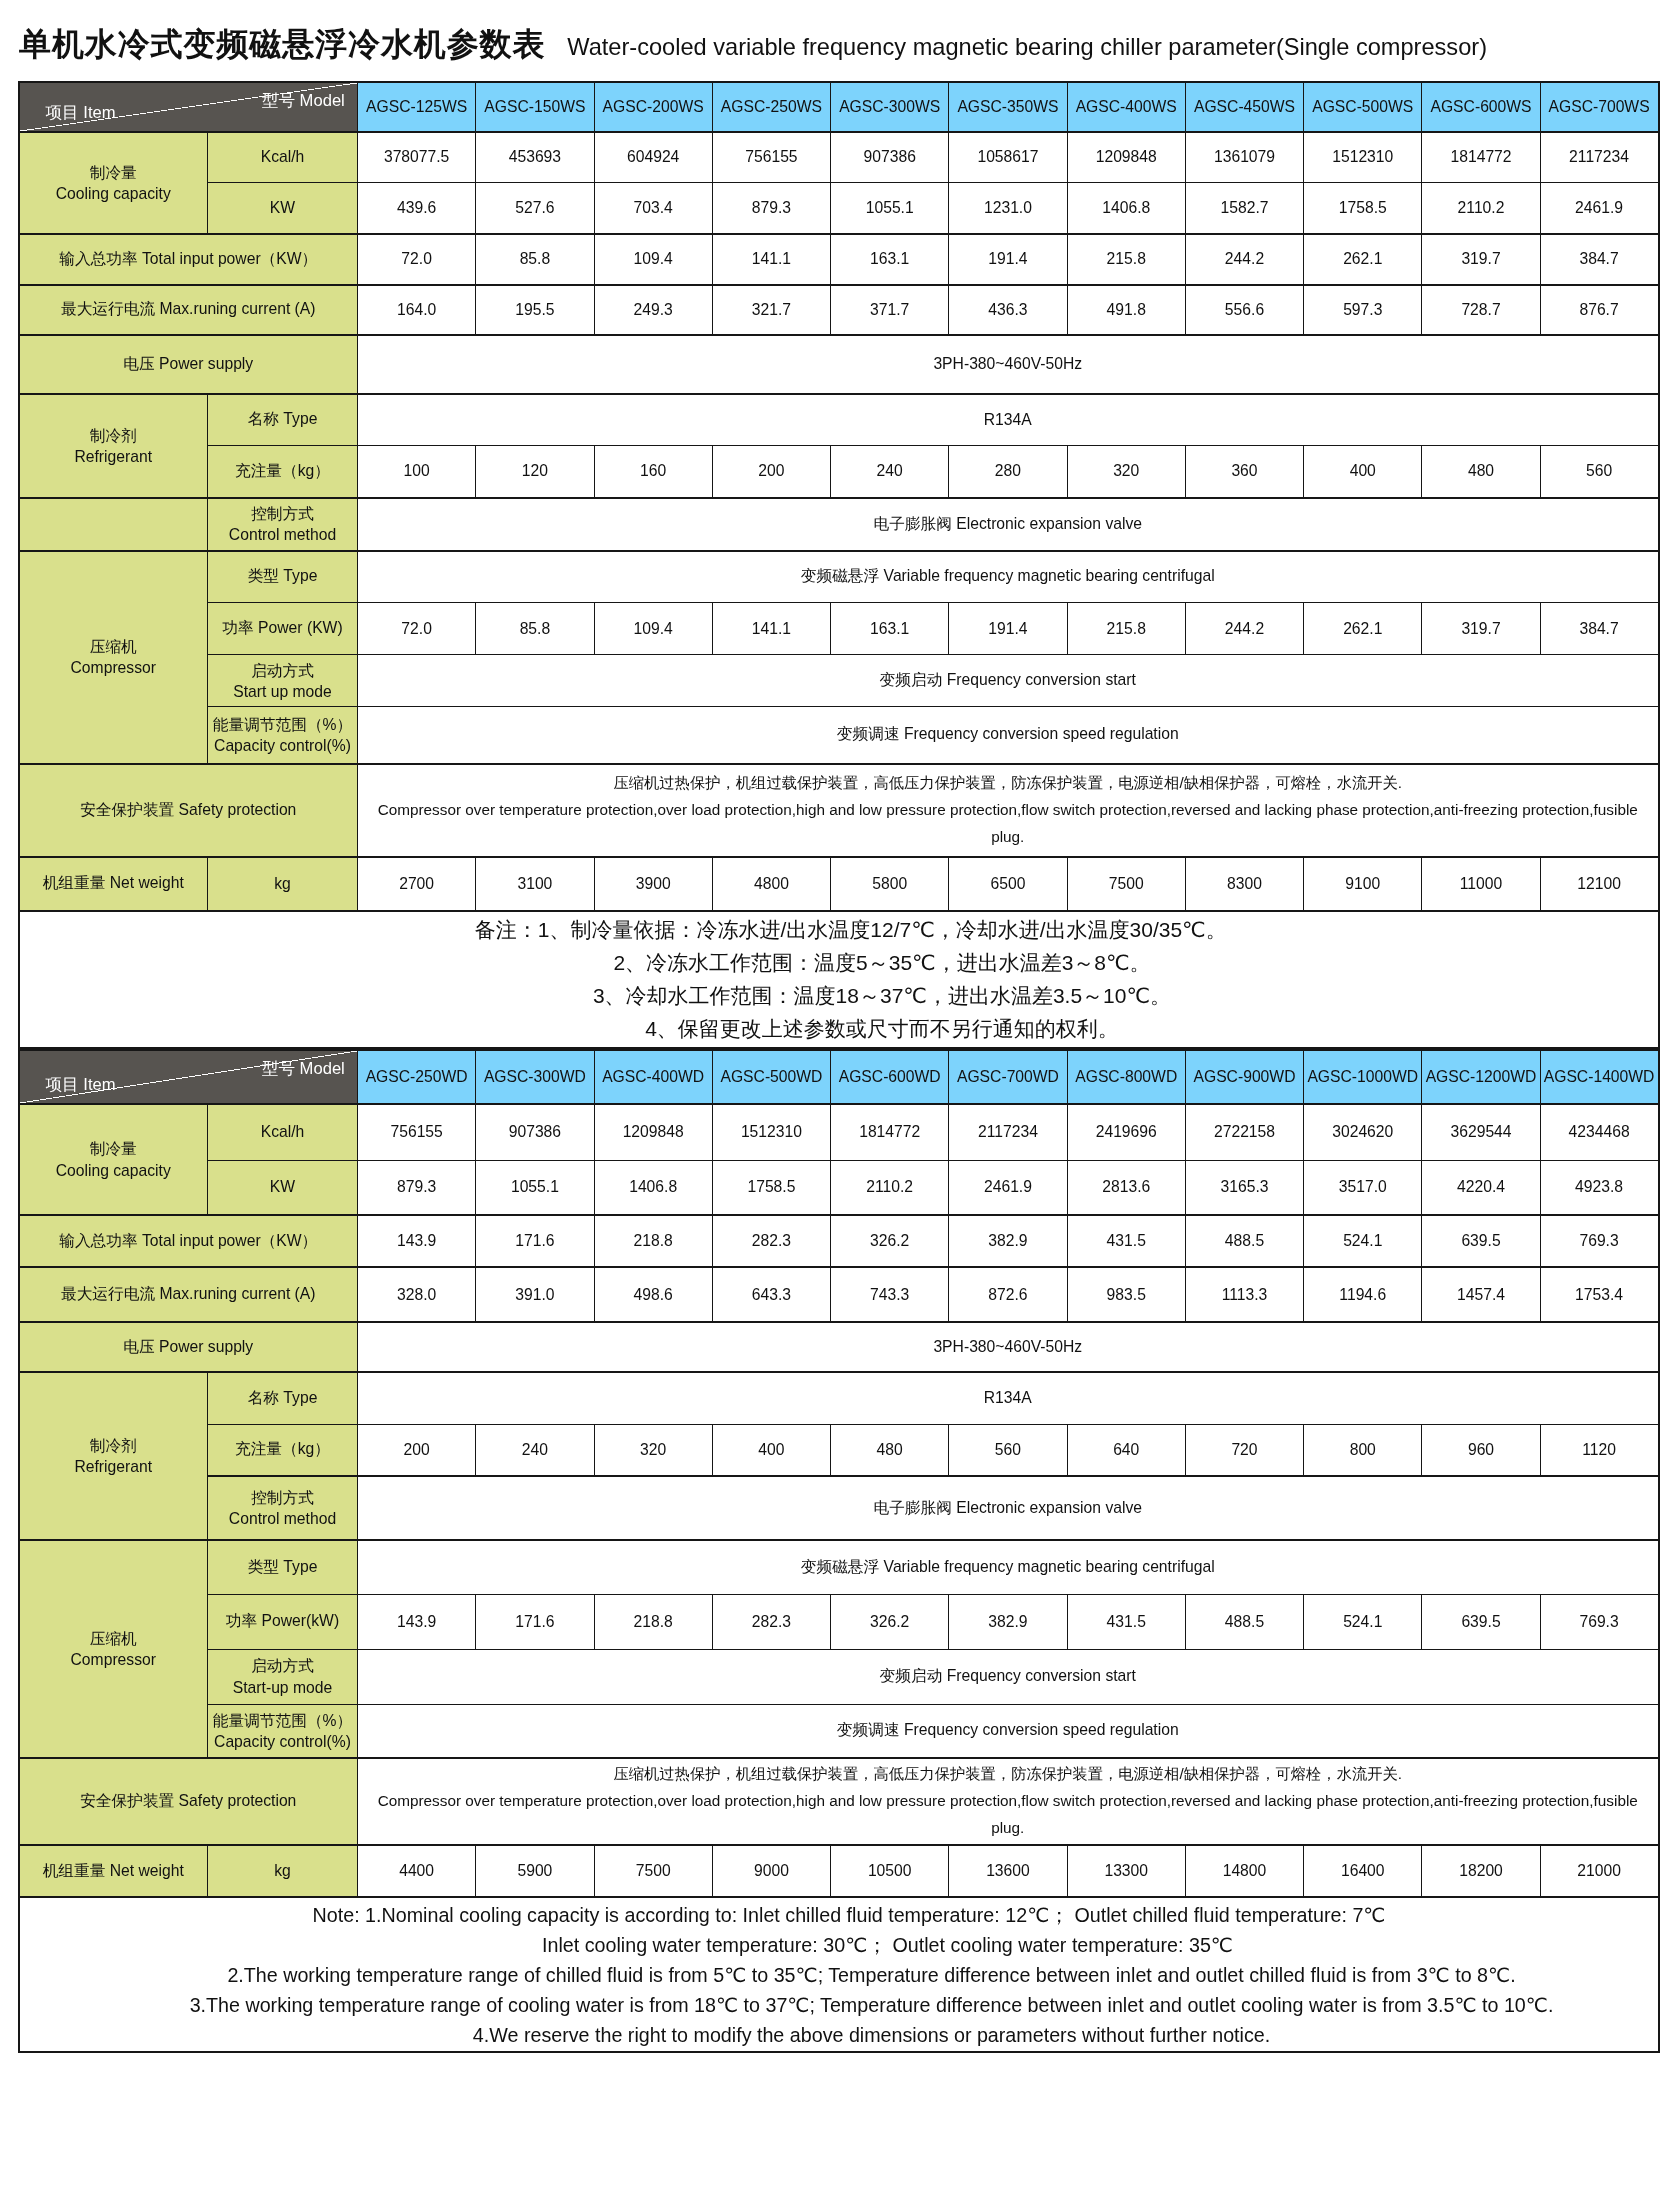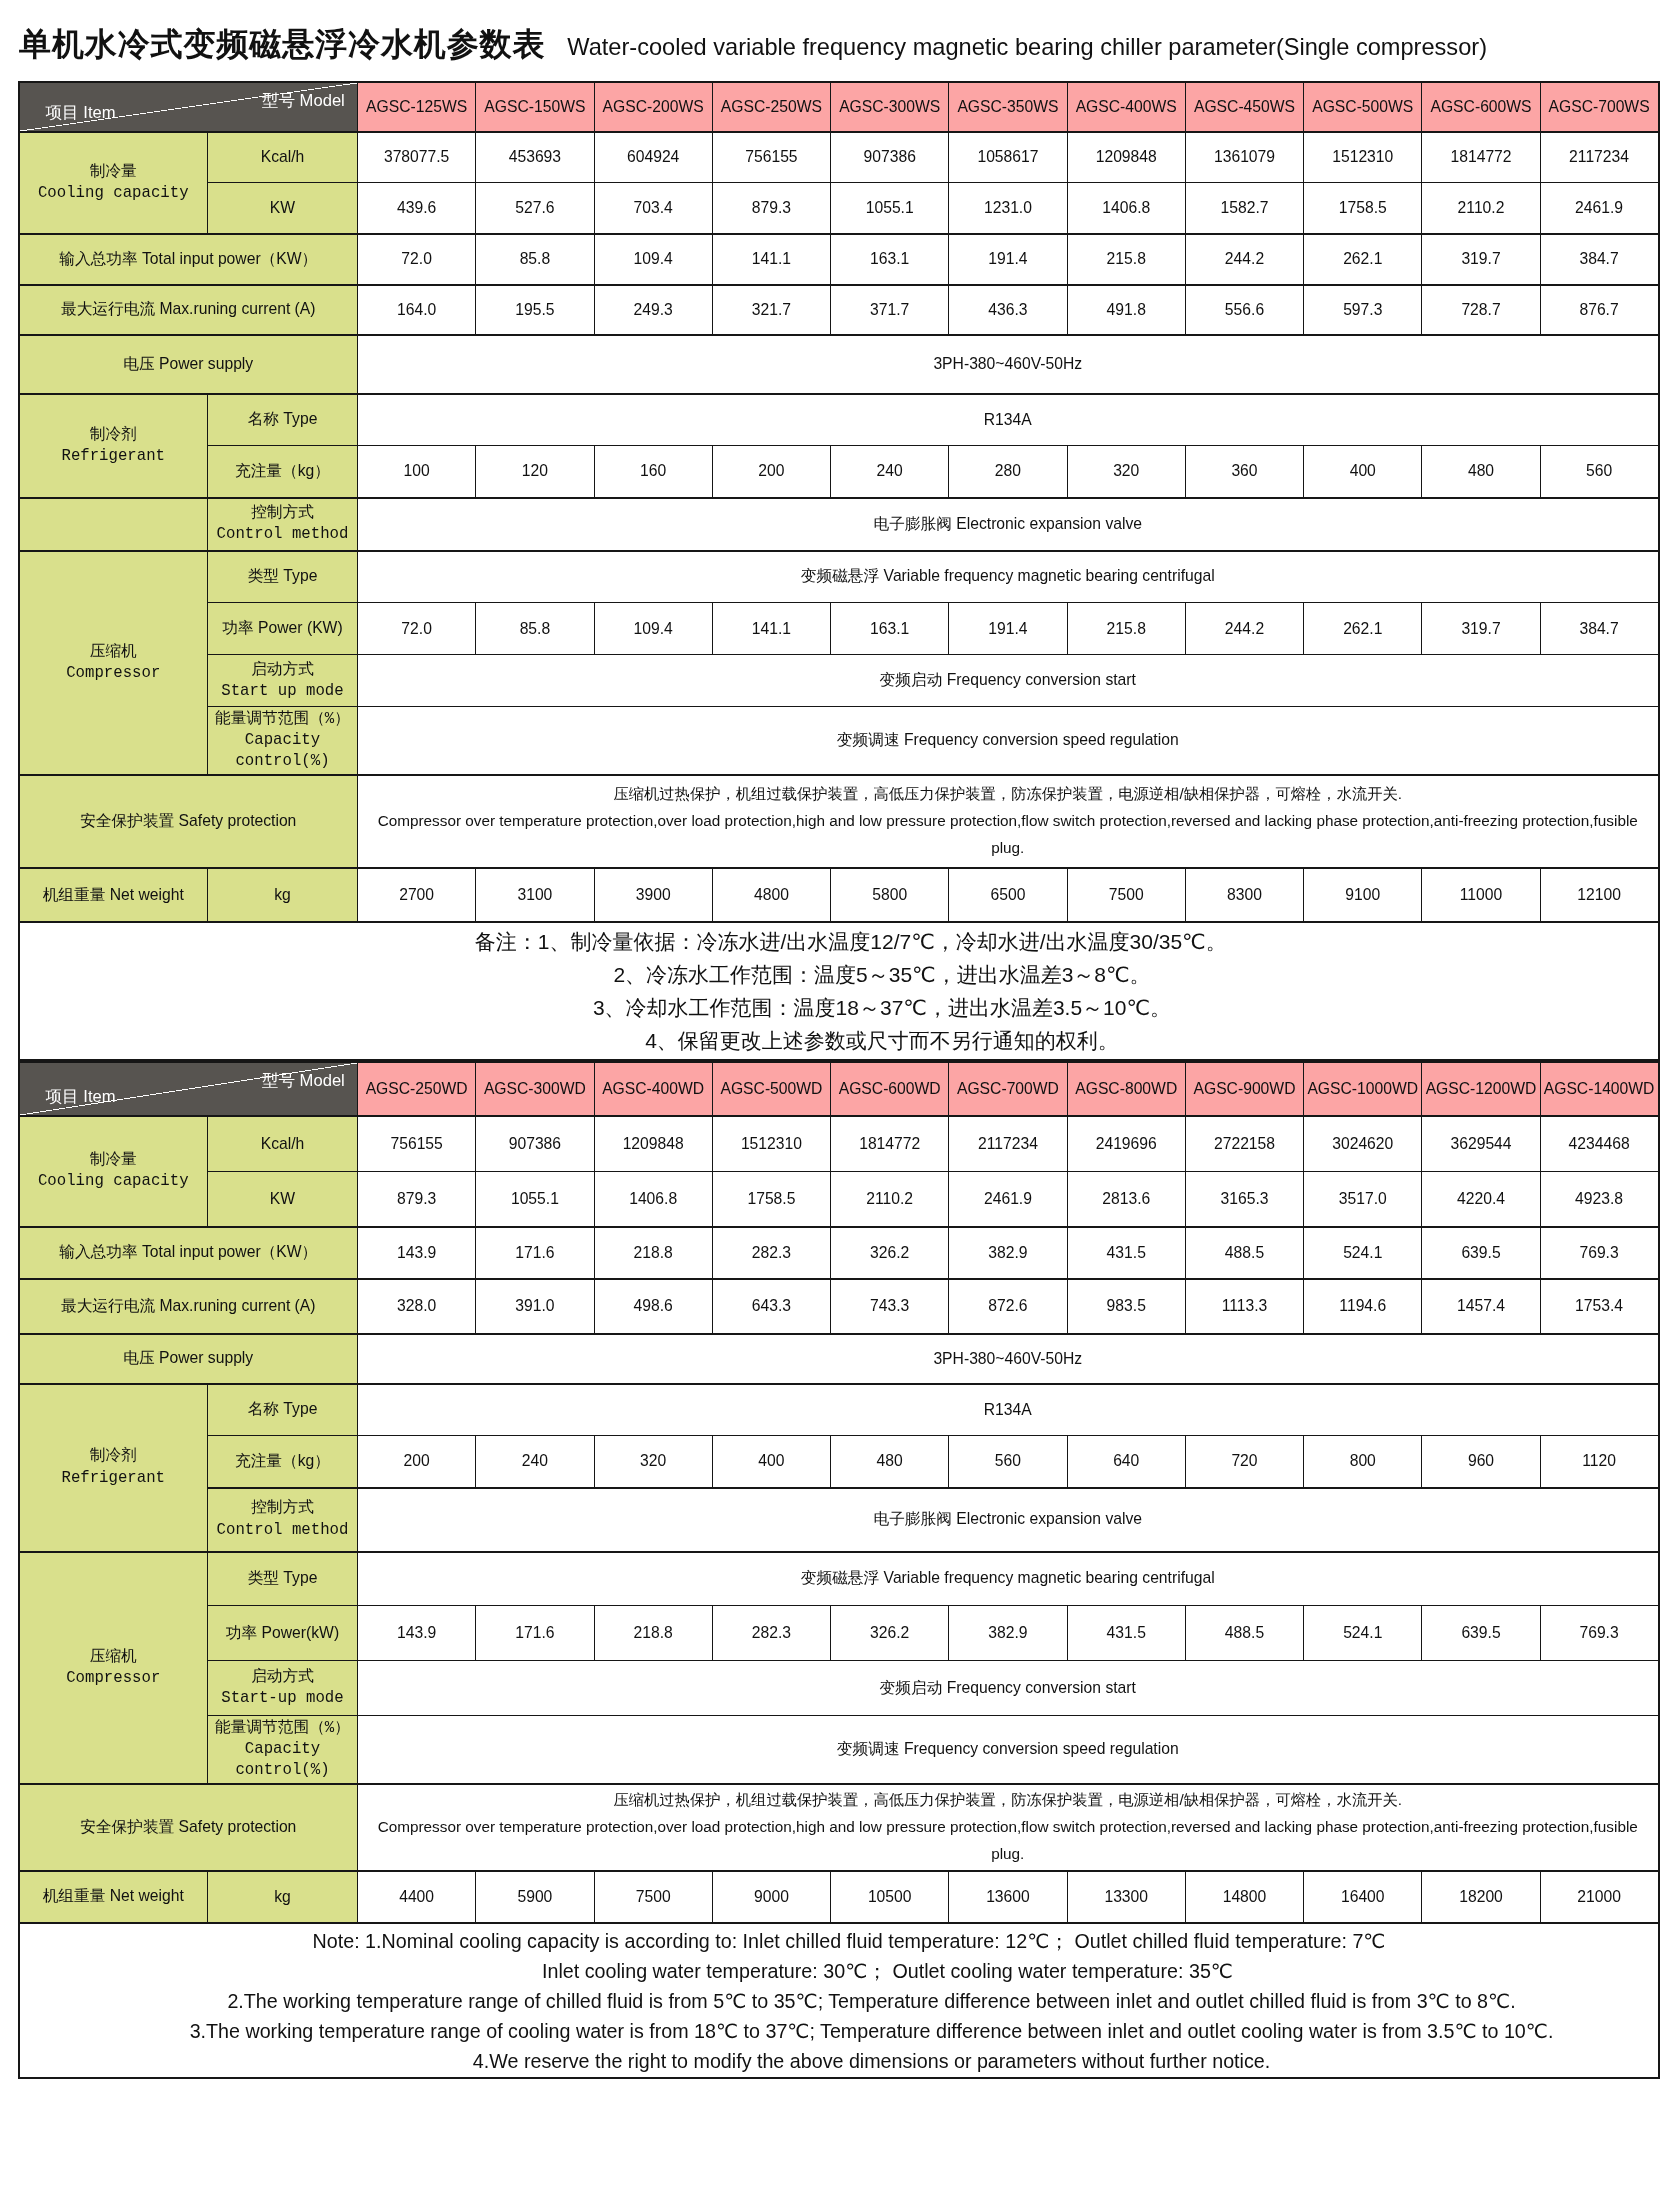--- a/index.html
+++ b/index.html
@@ -15,28 +15,28 @@
     border-collapse:collapse;table-layout:fixed;width:1642px;margin:0 auto;
     border:2.6px solid #161616;
   }
   table.param td{
     border:0.9px solid #161616;text-align:center;vertical-align:middle;
     font-size:15.7px;padding:1.7px 2.6px;overflow:hidden;
   }
   tr.thick td{border-top-width:2.6px;}
   tr.med td{border-top-width:1.7px;}
   td.lab{background:#d9e08c;}
-  td.model{background:#fca5a5;font-size:15px;}
+  td.model{background:#7dd3fc;font-size:15px;}
   td.diag{
     background:linear-gradient(to bottom right,#575450 49.55%,#ffffff 49.55%,#ffffff 50.45%,#575450 50.45%);
     position:relative;border-right-width:1.7px;
   }
   .diag .model-tag{position:absolute;top:7px;right:12.2px;color:#fff;font-size:16.6px;}
   .diag .item-tag{position:absolute;bottom:7px;left:26px;color:#fff;font-size:16.6px;}
-  .two-line div{line-height:1.35;font-family:Liberation Mono, monospace;}
+  .two-line div{line-height:1.35;}
   td.vmerge{font-size:15.7px;}
   .safety-cell div{line-height:1.75;font-size:15.3px;}
   td.notes-cell{text-align:left;vertical-align:middle;}
   .notes1 .line{font-size:21px;line-height:33px;padding-left:87px;}
   .notes1 .line:first-child{padding-left:24.5px;}
   .notes2 .line{font-size:19.7px;line-height:30px;padding-left:66px;}
   .notes2 .line:first-child{padding-left:21px;}
   .notes2 .line:nth-child(2){padding-left:98px;}
 </style>
 </head>

